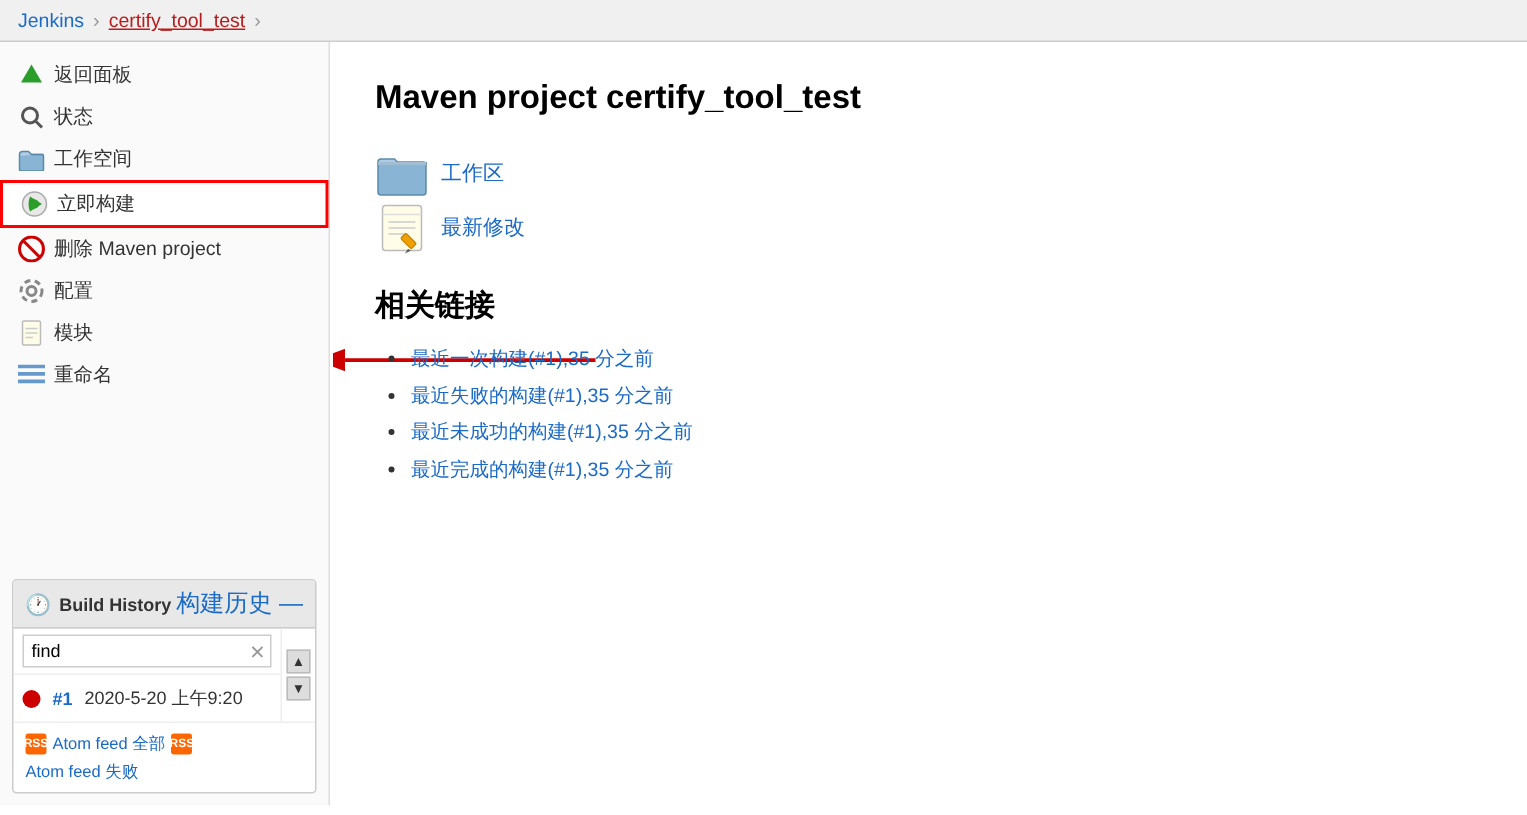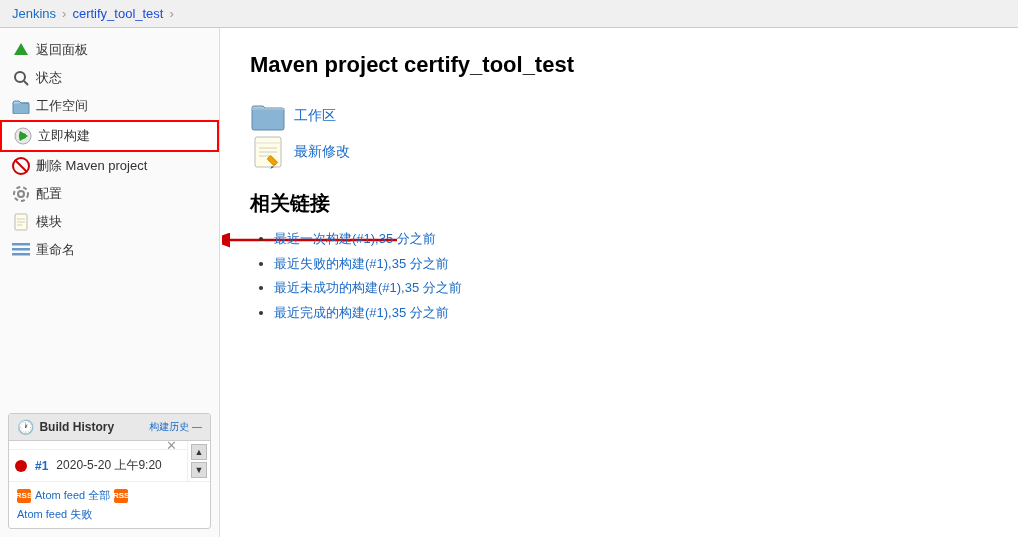--- a/index.html
+++ b/index.html
@@ -87,21 +87,21 @@
     }
     .build-history-header .title-area {
       display: flex;
       align-items: center;
       gap: 5px;
     }
     .build-history-link {
       color: #1a6ac7;
       text-decoration: none;
       font-weight: normal;
-      font-size: 10px;
+      font-size: 16px;
     }
     .search-row {
       display: flex;
       align-items: center;
       padding: 4px 6px;
       border-bottom: 1px solid #eee;
       position: relative;
     }
     .search-input {
       width: 100%;
@@ -246,21 +246,21 @@
       padding: 2px 3px;
       border-left: 1px solid #eee;
     }
   </style>
 </head>
 <body>
 
 <div class="header">
   <span style="color:#1a6ac7;cursor:pointer;text-decoration:none;">Jenkins</span>
   <span class="breadcrumb-sep">›</span>
-  <span style="color:#1d4ed8;cursor:pointer;">certify_tool_test</span>
+  <span style="color:#b91c1c;cursor:pointer;text-decoration:underline;">certify_tool_test</span>
   <span class="breadcrumb-sep">›</span>
 </div>
 
 <div class="layout" style="position:relative;">
 
   <div class="sidebar">
     <nav class="sidebar-nav" id="sidebar-nav">
         <div class="sidebar-item">
           <span class="sidebar-icon">
             <svg width="18" height="18" viewBox="0 0 18 18">
@@ -342,20 +342,21 @@
       <div class="build-history-header">
         <div class="title-area">
           <span style="font-size:14px;">🕐</span>
           <span>Build History</span>
         </div>
         <a class="build-history-link" href="#">构建历史 —</a>
       </div>
       <div class="scroll-area-wrap">
         <div style="flex:1;">
           <div class="search-row">
+            <input class="search-input" type="text" value="find" style="">
             <span class="search-clear">✕</span>
           </div>
           <div class="build-list" id="build-list">
               <div class="build-row">
                 <div class="build-status-red"></div>
                 <a class="build-num-link" href="#">#1</a>
                 <span>2020-5-20 上午9:20</span>
               </div>
             </div>
         </div>

